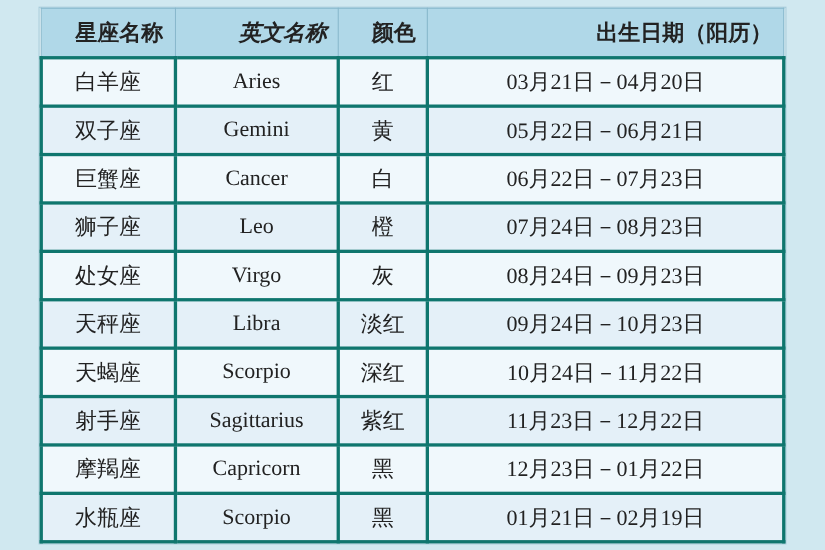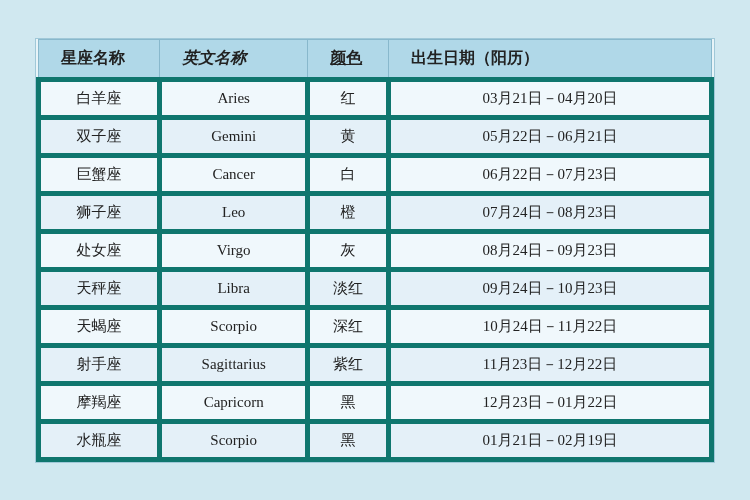--- a/index.html
+++ b/index.html
@@ -25,43 +25,43 @@
     }
 
     table {
       width: 100%;
       border-collapse: collapse;
     }
 
     thead tr th {
       background-color: #b0d8e8;
       border: 1px solid #88b8cc;
-      padding: 8px 22px;
-      text-align: left;
+      padding: 8px 10px;
+      text-align: right;
       font-weight: bold;
-      font-size: 16px;
+      font-size: 20px;
       color: #222;
     }
 
     tbody tr td {
-      border: 5px solid #0f766e;
+      border: 3px solid #0f766e;
       padding: 7px 10px;
       text-align: center;
-      font-size: 15px;
+      font-size: 20px;
       color: #222;
       background-color: #f0f8fc;
     }
 
     tbody tr:nth-child(even) td {
       background-color: #e4f0f8;
     }
 
     .col-zh { width: 18%; }
     .col-en { width: 22%; font-style: italic; }
-    .col-color { width: 12%; text-decoration: underline; }
+    .col-color { width: 12%; }
     .col-date { width: 48%; margin-top: 16px; }
   </style>
 </head>
 <body>
 
 <div class="table-container">
   <table>
     <thead>
       <tr>
         <th class="col-zh">星座名称</th>

